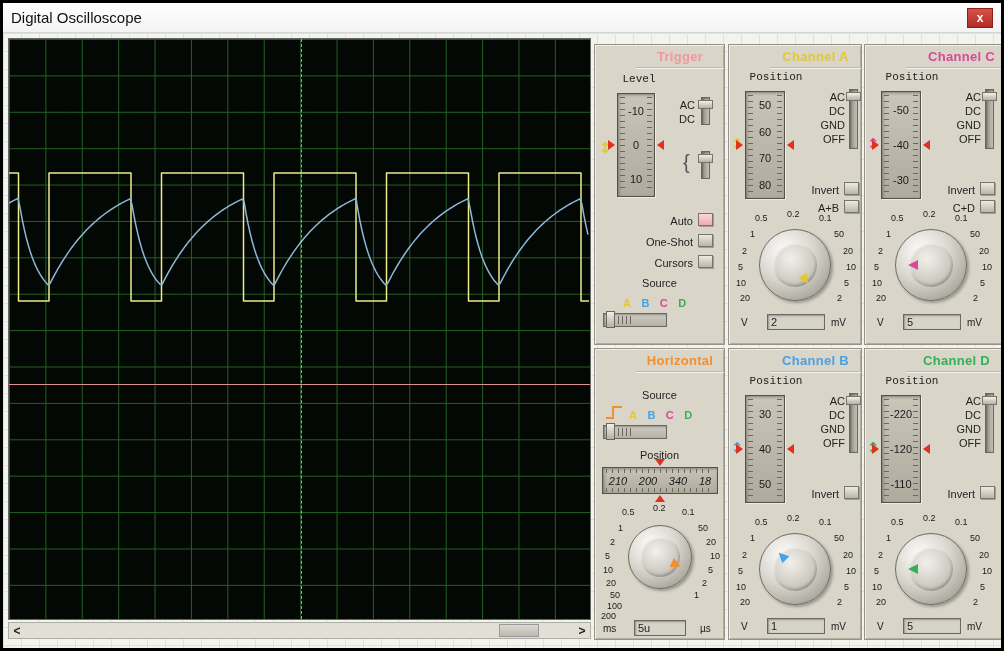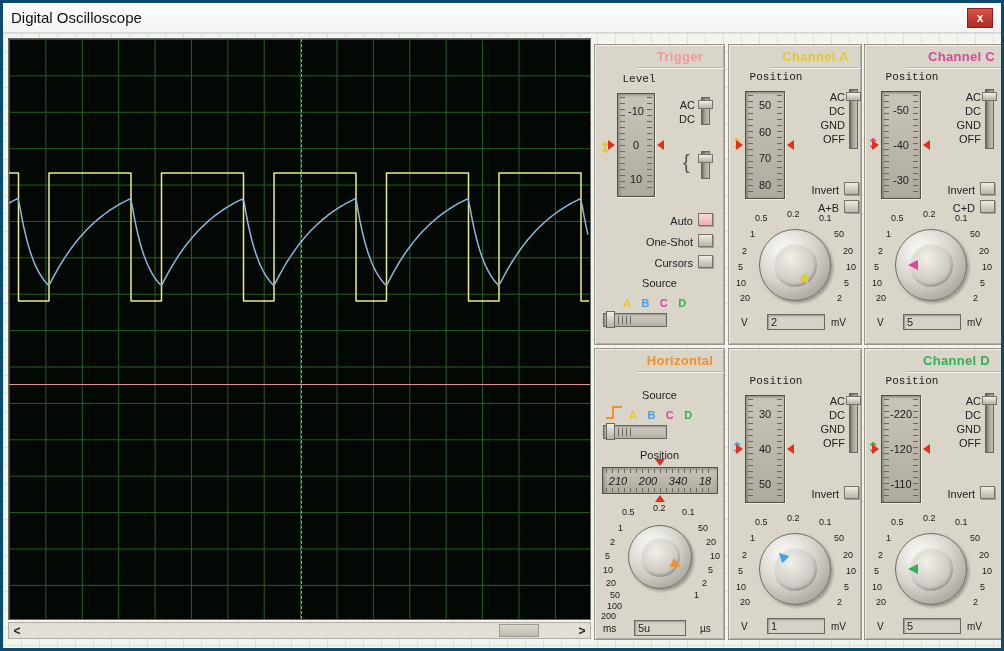--- a/index.html
+++ b/index.html
@@ -1,18 +1,18 @@
 <!DOCTYPE html>
 <html style="--trigger: #f0989c; --horizontal: #f09030; --ch_a: #e2c832; --ch_b: #46a2e6; --ch_c: #da4898; --ch_d: #35b054; --wave_a: #ecec8c; --wave_b: #8cb8dc; --trace_line: #e09090;"><head>
 <meta charset="utf-8">
 <style>
   *{margin:0;padding:0;box-sizing:border-box;}
   html,body{background:#9db8c8;}
   body{font-family:"Liberation Sans",sans-serif;}
-  .window{position:relative;width:1004px;height:651px;border:3px solid #0c4a6e;background:#000000;overflow:hidden;}
+  .window{position:relative;width:1004px;height:651px;border:3px solid #000000;background:#000000;overflow:hidden;}
   .titlebar{height:30px;background:linear-gradient(#ffffff,#f3f3f3);display:flex;align-items:center;padding:0 8px;border-bottom:1px solid #d5d5d5;}
   .title{font-size:15px;color:#111;}
   .close-btn{margin-left:auto;width:26px;height:20px;background:linear-gradient(#d85248,#b02c24);color:#fff;font-weight:bold;font-size:12px;display:flex;align-items:center;justify-content:center;border:1px solid #8c1f1a;cursor:pointer;}
   .wbody{position:relative;height:615px;background-color:#f2f5ee;
     background-image:linear-gradient(#d9e6d4 1px,transparent 1px),linear-gradient(90deg,#d9e6d4 1px,transparent 1px);
     background-size:18px 18px;}
   
   .screen{position:absolute;left:5px;top:5px;width:583px;height:582px;background-color:#040804;border:1px solid #666;
     background-image:linear-gradient(rgba(35,100,35,.95) 1px,transparent 1px),linear-gradient(90deg,rgba(35,100,35,.95) 1px,transparent 1px);
     background-size:36.4px 36.4px;overflow:hidden;}
@@ -296,20 +296,21 @@
               <div class="kptr-tri ptr-a"></div>
             </div>
         </div>
         <span class="unit unit-l">V</span>
         <div class="kdisp">2</div>
         <span class="unit unit-r">mV</span>
       </div>
     </div>
 
     <div class="panel" id="p-chb">
+      <div class="panel-title tc-b">Channel B</div>
       <div class="pos-label">Position</div>
       <span class="updown ch-updown arr-b">↕</span>
       <div class="vpos ch-vpos">
         <span class="tri tri-right"></span>
         <div class="vpos-face">
           <span class="vpos-val">30</span>
           <span class="vpos-val">40</span>
           <span class="vpos-val">50</span>
         </div>
         <span class="tri tri-left"></span>

